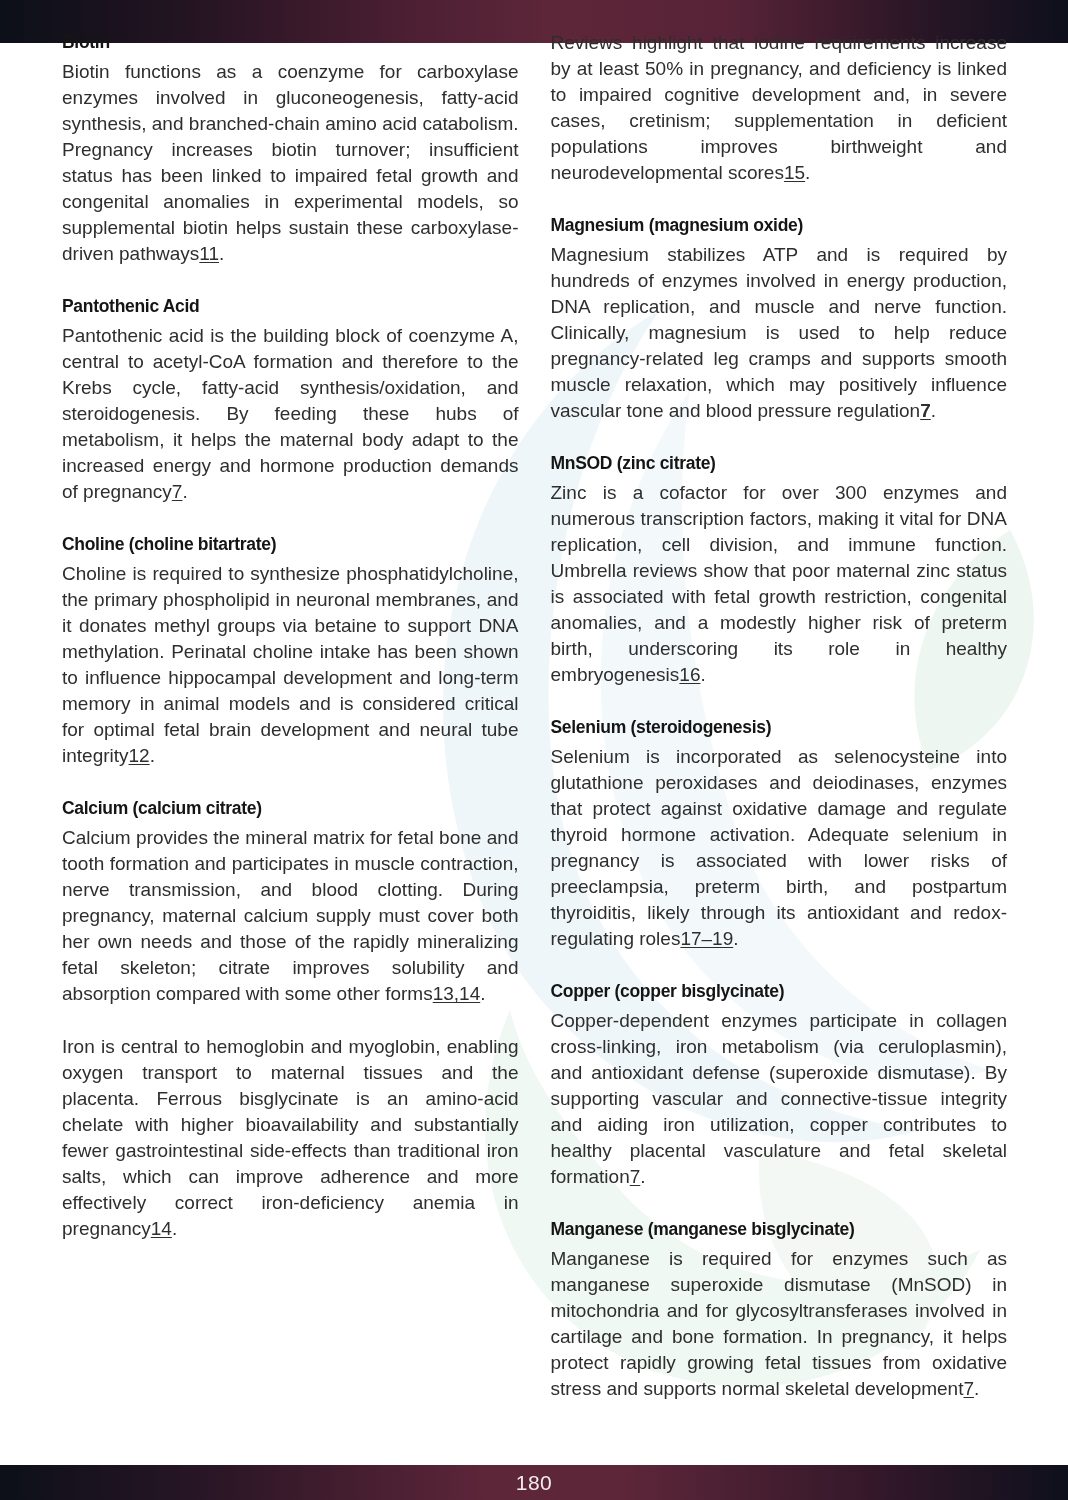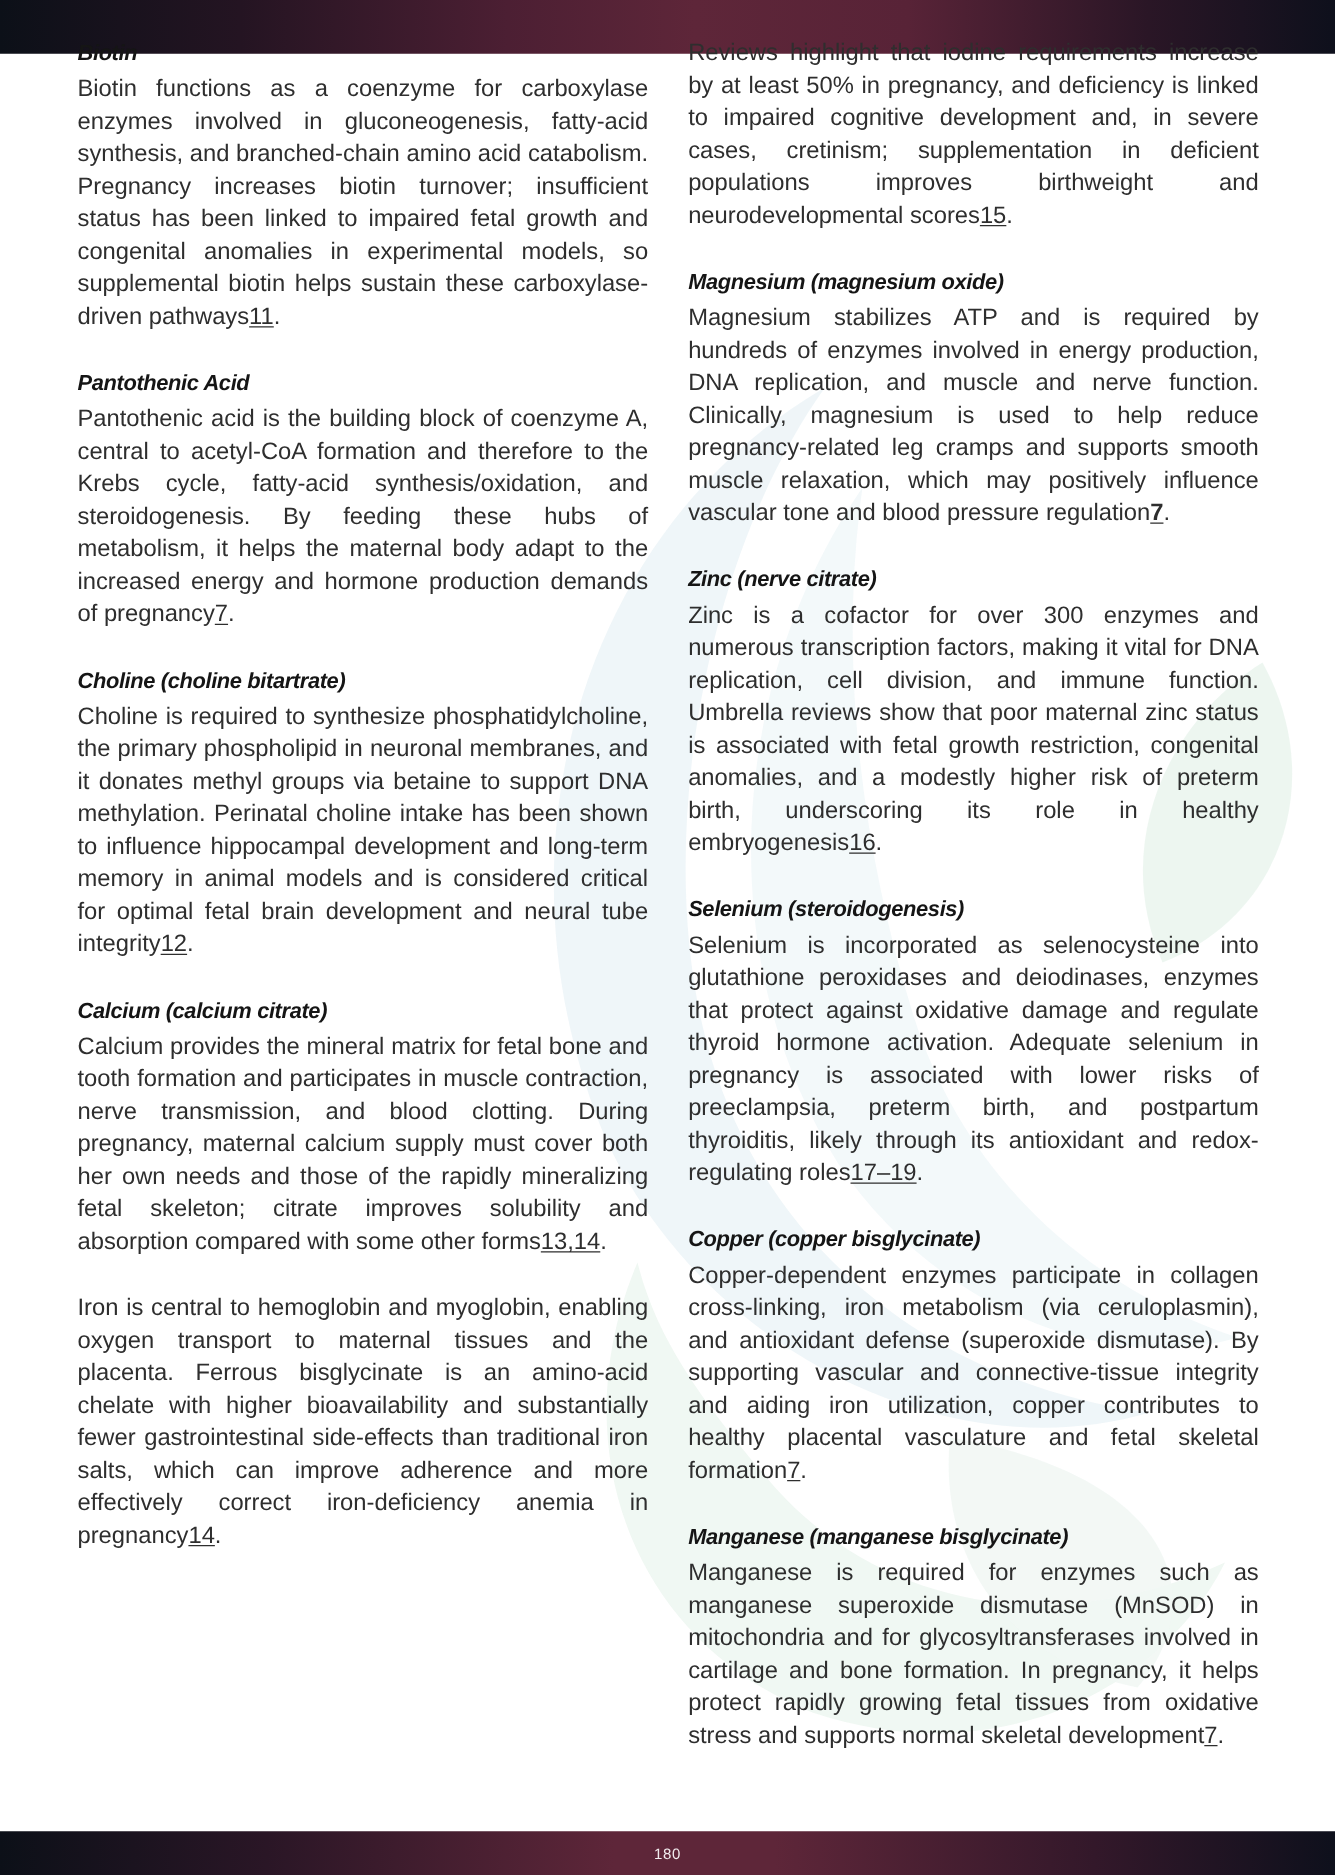--- a/index.html
+++ b/index.html
@@ -39,21 +39,21 @@
     background: linear-gradient(90deg,
       #0c1018 0%,
       #2a1626 20%,
       #5e2639 46%,
       #5e2639 58%,
       #33182a 82%,
       #0e101c 100%);
   }
   .page-number {
     color: #f2ecef;
-    font-size: 12px;
+    font-size: 21px;
     letter-spacing: 0.5px;
   }
   .watermark {
     position: absolute;
     left: 330px;
     top: 250px;
     width: 740px;
     height: 1150px;
     pointer-events: none;
     z-index: 0;
@@ -68,21 +68,20 @@
   }
   .col { flex: 1 1 0; min-width: 0; }
   .sec { margin: 0 0 27px 0; }
   .sec h3 {
     margin: 0 0 5px 0;
     font-size: 17.5px;
     line-height: 24px;
     font-weight: bold;
     letter-spacing: -0.3px;
     color: #151515;
-    font-style: italic;
   }
   .sec h3 sup { font-size: 10px; vertical-align: super; line-height: 0; }
   .sec p {
     margin: 0;
     font-size: 19px;
     line-height: 26px;
     color: #2e2e2e;
     text-align: justify;
   }
   .ref {
@@ -146,21 +145,21 @@
       <section class="sec">
         <p><span>Reviews highlight that iodine requirements increase by at least 50% in pregnancy, and deficiency is linked to impaired cognitive development and, in severe cases, cretinism; supplementation in deficient populations improves birthweight and neurodevelopmental scores</span><a class="ref">15</a><span>.</span></p>
       </section>
 
       <section class="sec">
         <h3>Magnesium (magnesium oxide)</h3>
         <p><span>Magnesium stabilizes ATP and is required by hundreds of enzymes involved in energy production, DNA replication, and muscle and nerve function. Clinically, magnesium is used to help reduce pregnancy-related leg cramps and supports smooth muscle relaxation, which may positively influence vascular tone and blood pressure regulation</span><a class="ref bold">7</a><span>.</span></p>
       </section>
 
       <section class="sec">
-        <h3>Zinc (nerve citrate)</h3>
+        <h3>MnSOD (zinc citrate)</h3>
         <p><span>Zinc is a cofactor for over 300 enzymes and numerous transcription factors, making it vital for DNA replication, cell division, and immune function. Umbrella reviews show that poor maternal zinc status is associated with fetal growth restriction, congenital anomalies, and a modestly higher risk of preterm birth, underscoring its role in healthy embryogenesis</span><a class="ref">16</a><span>.</span></p>
       </section>
 
       <section class="sec">
         <h3>Selenium (steroidogenesis)</h3>
         <p><span>Selenium is incorporated as selenocysteine into glutathione peroxidases and deiodinases, enzymes that protect against oxidative damage and regulate thyroid hormone activation. Adequate selenium in pregnancy is associated with lower risks of preeclampsia, preterm birth, and postpartum thyroiditis, likely through its antioxidant and redox-regulating roles</span><a class="ref">17–19</a><span>.</span></p>
       </section>
 
       <section class="sec">
         <h3>Copper (copper bisglycinate)</h3>

